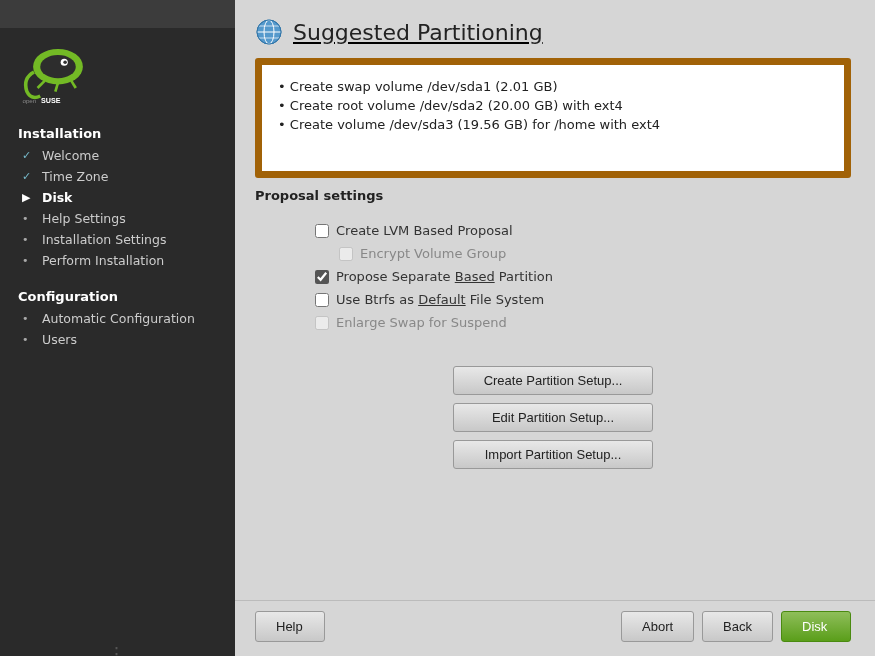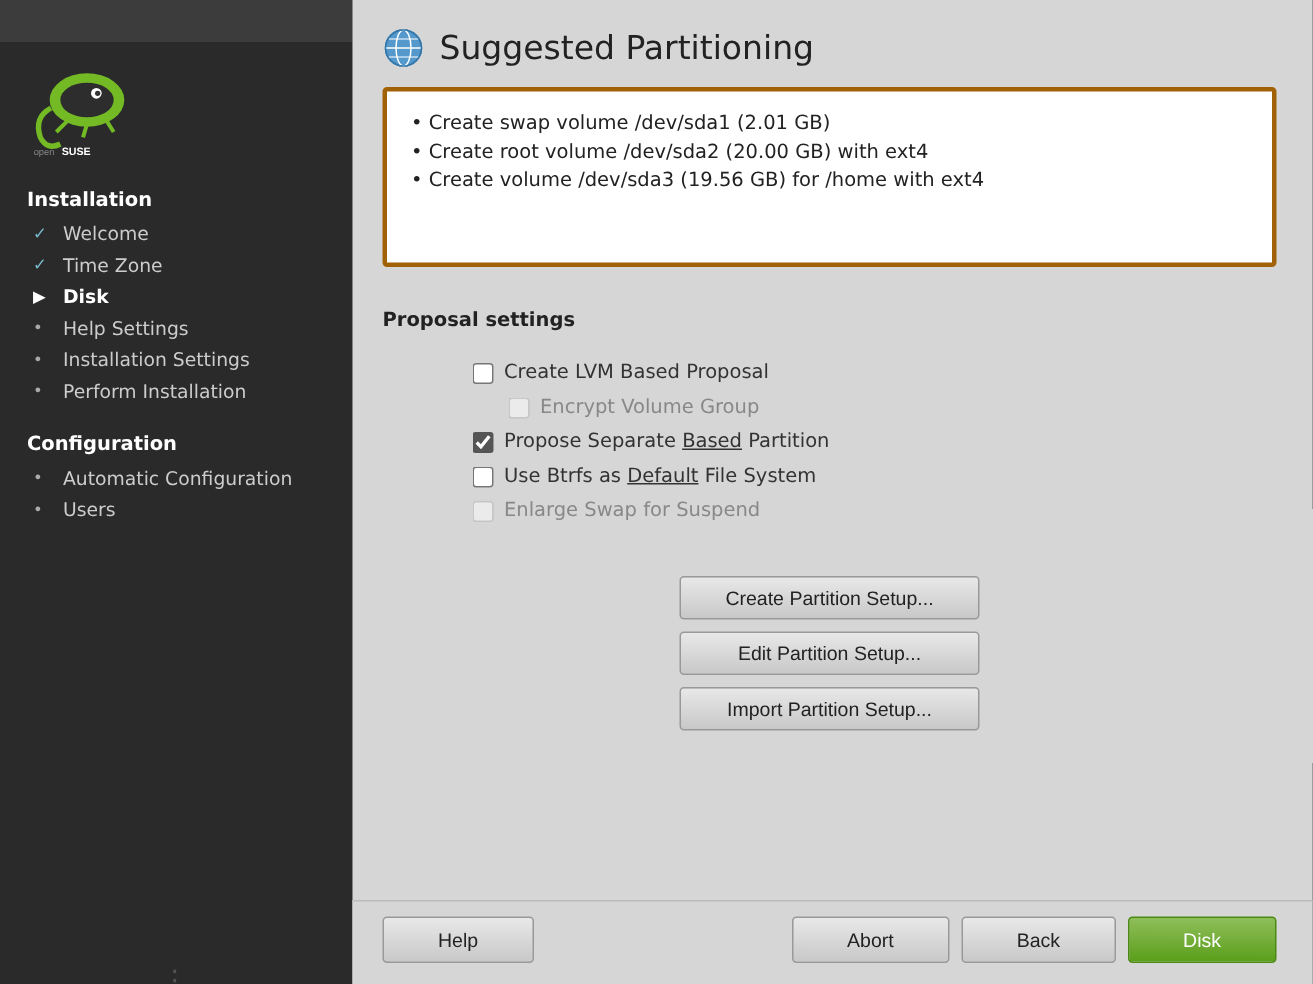--- a/index.html
+++ b/index.html
@@ -85,44 +85,44 @@
       background: #d6d6d6;
       display: flex;
       flex-direction: column;
       height: 656px;
     }
     .main-header {
       display: flex;
       align-items: center;
       padding: 18px 24px 12px 20px;
       gap: 10px;
+      text-decoration: underline;
     }
     .page-title-text {
       font-size: 22px;
       font-weight: normal;
       color: #222;
     }
     .globe-icon {
       width: 28px;
       height: 28px;
     }
 
     .main-body {
       flex: 1;
       padding: 0 24px 0 20px;
       overflow-y: auto;
     }
 
     
     .partition-info-box {
       background: #ffffff;
-      border: 3px solid #a16207;
+      border: 7px solid #a16207;
       border-radius: 3px;
       padding: 12px 16px;
-      margin-bottom: 18px;
       min-height: 120px;
     }
     .partition-info-box ul {
       list-style: none;
       padding: 0;
     }
     .partition-info-box ul li {
       padding: 2px 0;
       font-size: 13px;
       color: #222;
@@ -198,21 +198,21 @@
       padding: 10px 24px 14px 20px;
       background: #d6d6d6;
       border-top: 1px solid #bbb;
     }
     .footer-left {}
     .footer-right {
       display: flex;
       gap: 8px;
     }
     .footer-btn {
-      padding: 7px 36px;
+      padding: 7px 20px;
       background: linear-gradient(to bottom, #e8e8e8, #c8c8c8);
       border: 1px solid #999;
       border-radius: 3px;
       cursor: pointer;
       font-size: 13px;
       color: #222;
       min-width: 70px;
       text-align: left;
     }
     .footer-btn.next {

